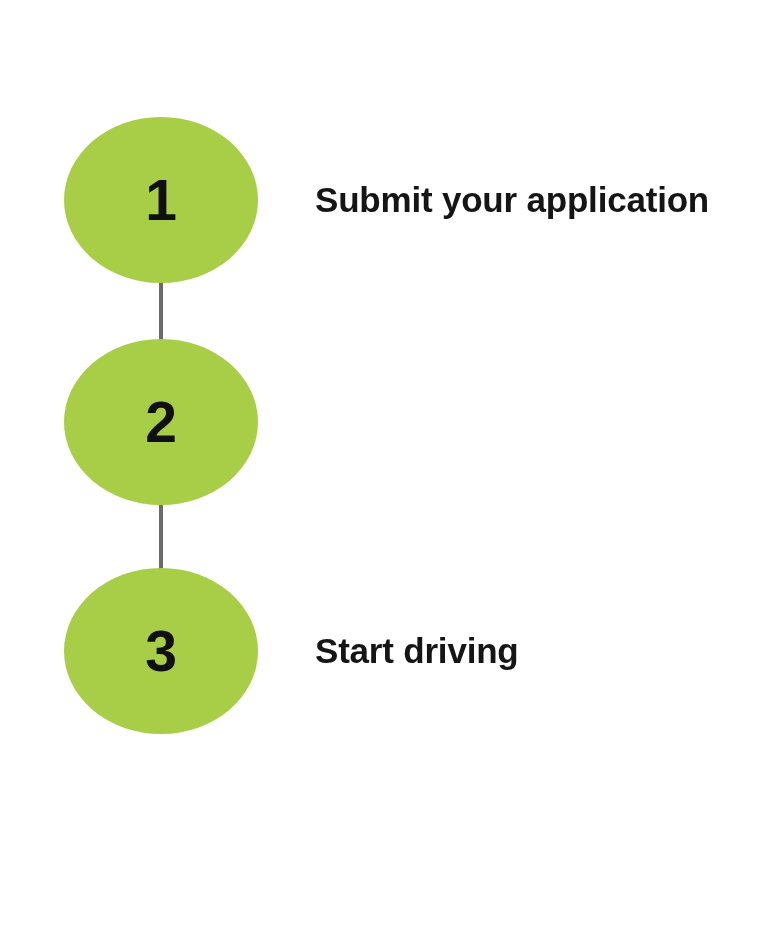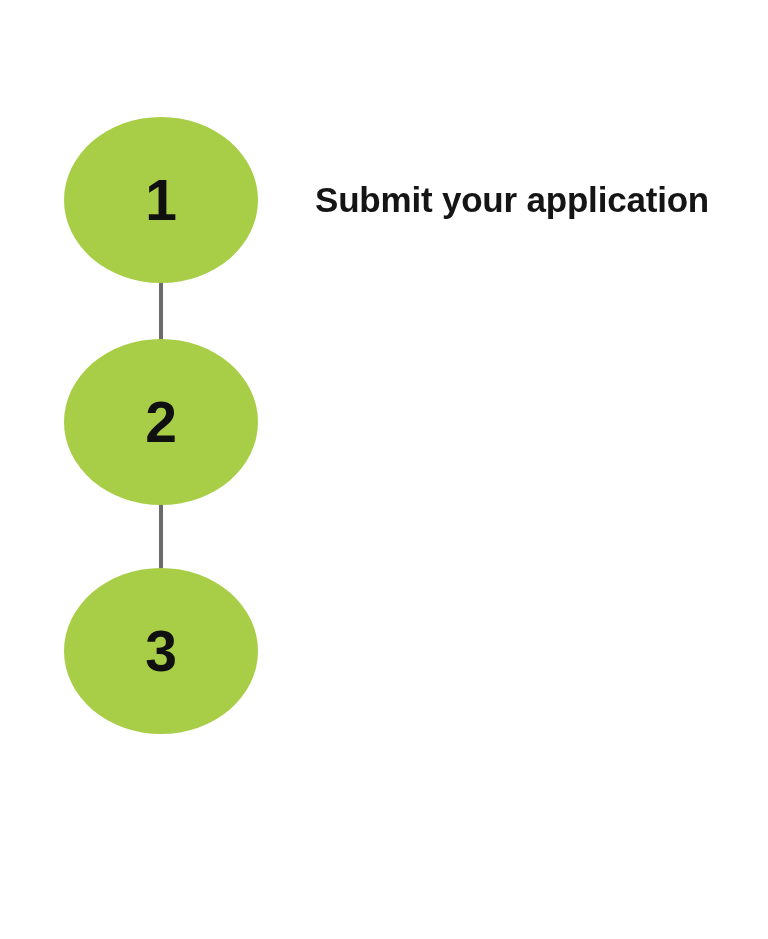--- a/index.html
+++ b/index.html
@@ -112,16 +112,17 @@
     <div class="step step-2">
       <div class="badge">
         <span class="badge-number">2</span>
       </div>
     </div>
 
     <div class="step step-3">
       <div class="badge">
         <span class="badge-number">3</span>
       </div>
+      <div class="step-label">Start driving</div>
     </div>
 
   </div>
 </div>
 
 </body></html>

